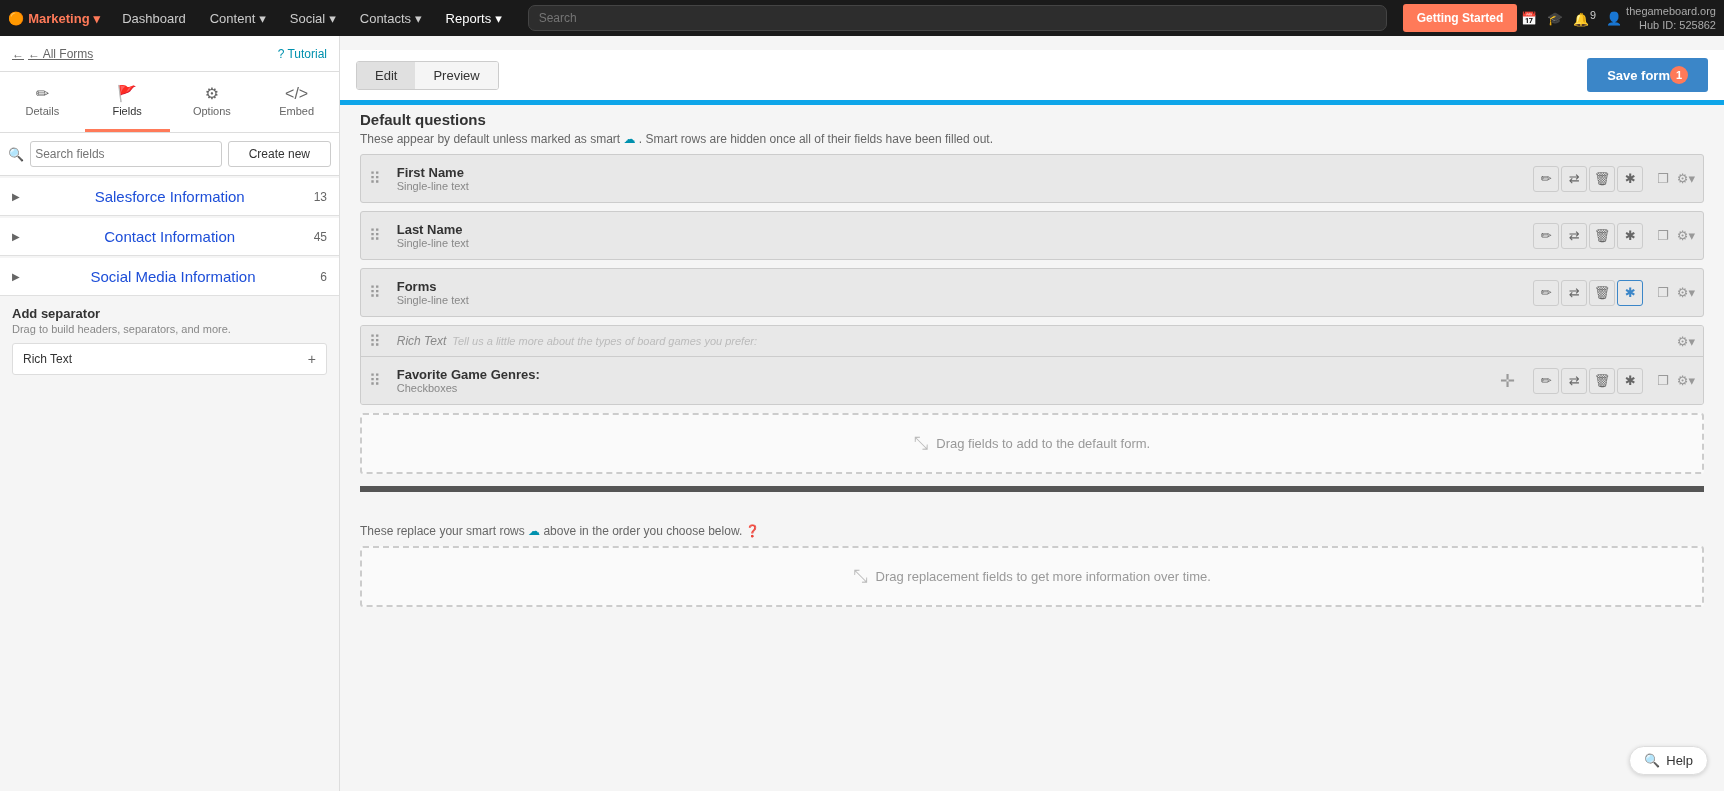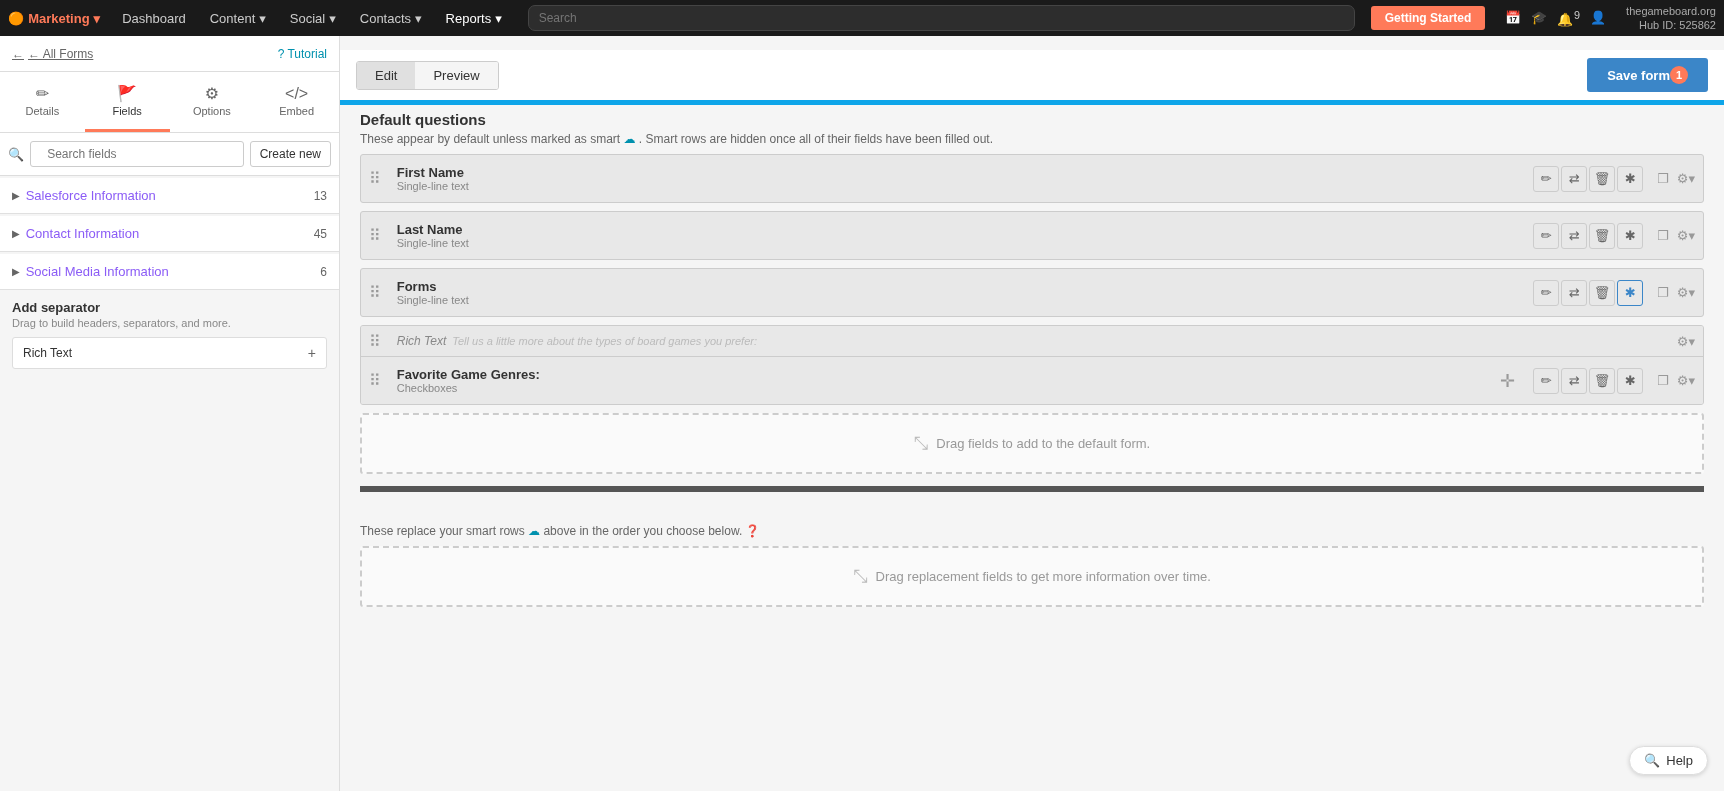--- a/index.html
+++ b/index.html
@@ -25,21 +25,21 @@
     }
     .nav-item.active { color: #fff; }
     .nav-search {
       flex: 1; margin: 0 12px;
     }
     .nav-search input {
       width: 100%; background: #2d2d2d; border: 1px solid #444; color: #ccc;
       padding: 4px 10px; border-radius: 7px; font-size: 12px; height: 26px;
     }
     .nav-right {
-      display: flex; align-items: center; gap: 20px;
+      display: flex; gap: 4px;
     }
     .getting-started-btn {
       background: #ff7a59; color: #fff; border: none; padding: 5px 14px;
       border-radius: 3px; font-size: 12px; font-weight: 600; cursor: pointer;
     }
     .nav-icons { display: flex; align-items: center; gap: 10px; color: #ccc; font-size: 13px; }
     .nav-account { font-size: 11px; color: #aaa; text-align: right; line-height: 1.3; }
 
     
     .sub-header {
@@ -83,36 +83,36 @@
     .sidebar-tab.active { border-bottom-color: #ff7a59; color: #333; }
     .sidebar-tab .tab-icon { font-size: 16px; }
 
     
     .sidebar-search-row {
       display: flex; align-items: center; gap: 6px; padding: 8px;
       border-bottom: 1px solid #ddd; background: #fff;
     }
     .sidebar-search-row input {
       flex: 1; border: 1px solid #ccc; border-radius: 3px;
-      padding: 5px 16px; font-size: 12px;
+      padding: 5px 4px; font-size: 12px;
     }
     .create-new-btn {
       background: #fff; border: 1px solid #ccc; border-radius: 3px;
-      padding: 5px 9px; font-size: 12px; cursor: pointer; white-space: nowrap;
+      padding: 5px 20px; font-size: 12px; cursor: pointer; white-space: nowrap;
       color: #333;
     }
 
     
     .sidebar-category {
       display: flex; align-items: center; padding: 10px 12px;
       border-bottom: 1px solid #e0e0e0; cursor: pointer; background: #fff;
       margin-top: 2px;
     }
     .sidebar-category .cat-arrow { color: #666; margin-right: 6px; font-size: 10px; }
-    .sidebar-category .cat-label { flex: 1; font-size: 13px; color: #8b5cf6; }
+    .sidebar-category .cat-label { flex: 1; font-size: 15px; color: #1d4ed8; text-align: center; }
     .sidebar-category .cat-count { color: #666; font-size: 12px; }
 
     
     .separator-section {
       padding: 10px 12px; background: #f5f5f5;
     }
     .separator-title { font-size: 13px; font-weight: 600; color: #333; margin-bottom: 2px; }
     .separator-desc { font-size: 11px; color: #888; margin-bottom: 8px; }
     .rich-text-item {
       display: flex; align-items: center; justify-content: space-between;

